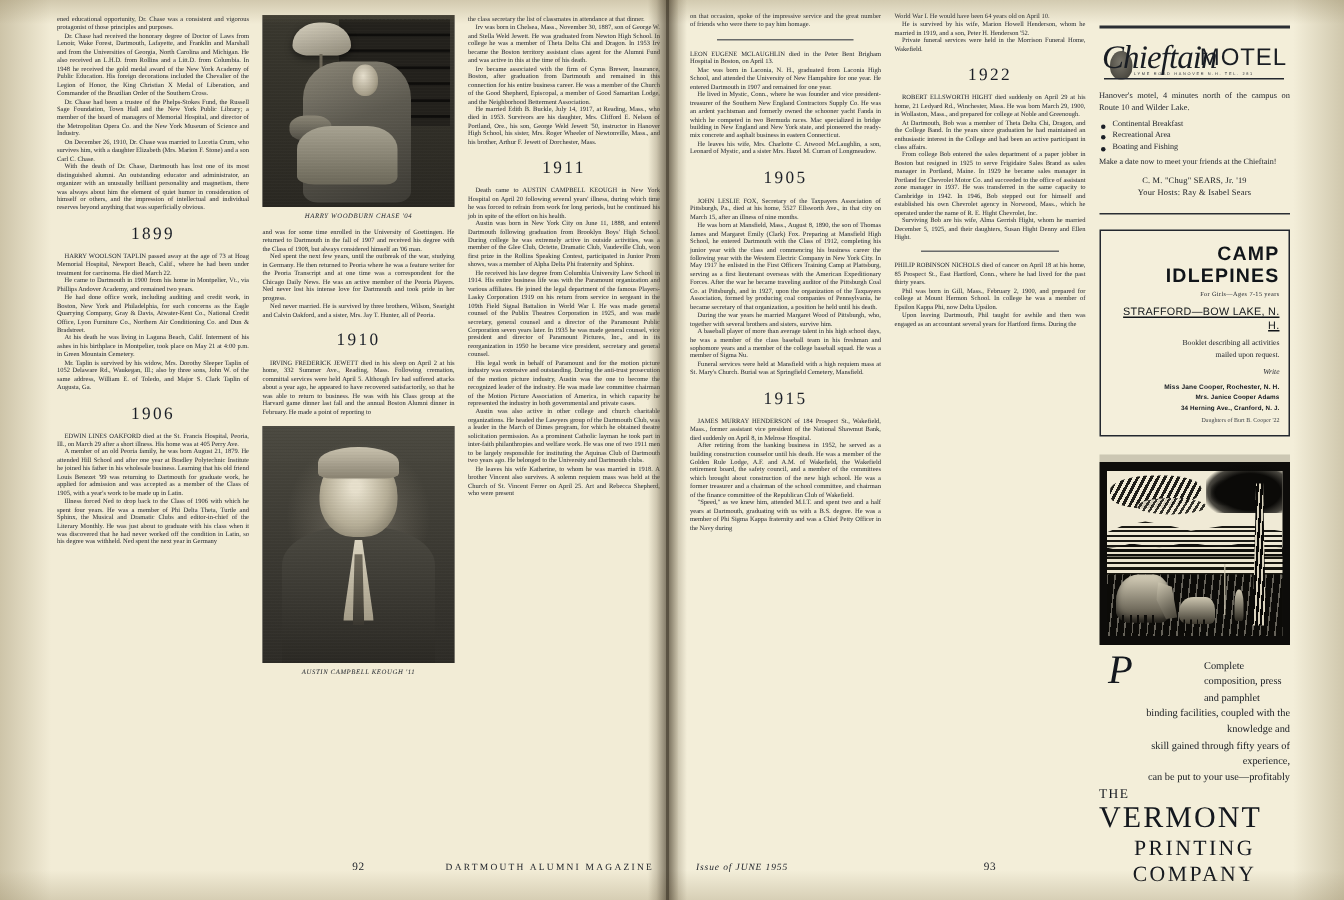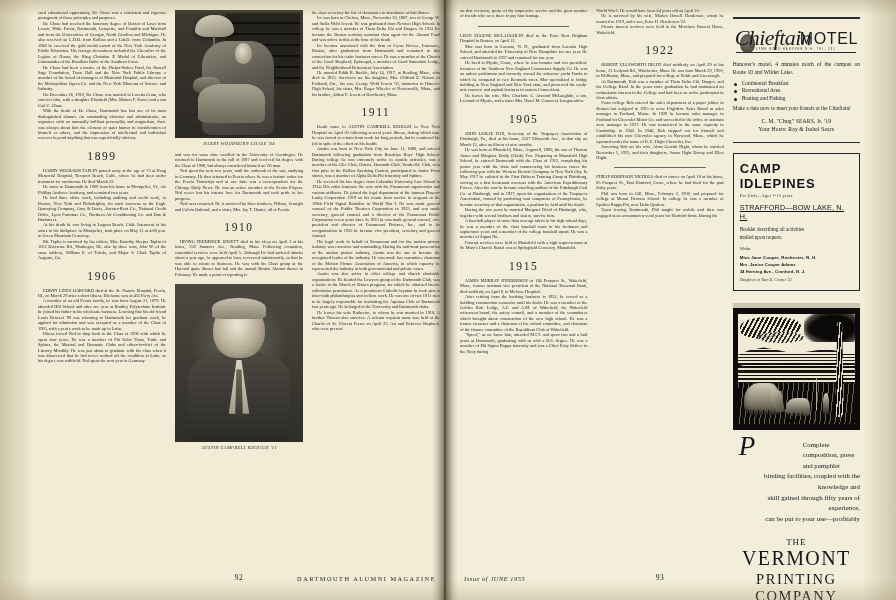--- a/index.html
+++ b/index.html
@@ -175,21 +175,21 @@
   .chief-list li{font-size:5.4px;line-height:7.6px;color:#1b1f27;
       padding-left:9px;position:relative;}
   .chief-list li:before{content:"";position:absolute;left:1px;top:3px;
       width:3px;height:3px;border-radius:50%;background:#1b1f27;}
   .chief-note{font-size:5.4px;line-height:7.4px;color:#1b1f27;}
   .chief-sig{text-align:center;font-size:5.6px;line-height:8px;
       color:#12161c;margin-top:4px;letter-spacing:.15px;}
 
   
   .ad-camp{margin-top:10px;border:1.3px solid #23272e;padding:7px 6px 8px;
-      text-align:left;background:#f4efdb;}
+      text-align:right;background:#f4efdb;}
   .camp-title{font-family:"Liberation Sans",sans-serif;font-weight:bold;
       font-size:13px;letter-spacing:.8px;color:#111519;}
   .camp-sub{font-size:4.2px;letter-spacing:.25px;color:#1b1f27;margin-top:2px;}
   .camp-loc{font-family:"Liberation Sans",sans-serif;font-size:7.2px;
       letter-spacing:.2px;color:#111519;margin-top:5px;text-decoration:underline;}
   .camp-book{font-size:5.1px;line-height:7.4px;color:#1b1f27;margin-top:5px;}
   .camp-write{font-size:5px;color:#1b1f27;margin-top:5px;font-style:italic;}
   .camp-n1{font-family:"Liberation Sans",sans-serif;font-weight:bold;
       font-size:4.4px;color:#14181e;margin-top:4px;letter-spacing:.1px;}
   .camp-n2{font-family:"Liberation Sans",sans-serif;font-weight:bold;
@@ -263,21 +263,21 @@
   .vt-post{position:absolute;right:34%;top:56%;width:1.2px;height:28%;
       background:#cfc8b2;opacity:.8;}
 
   .vt-p{position:relative;margin-top:10px;}
   .vt-initial{position:absolute;left:6px;top:-7px;
       font-family:"Liberation Serif",serif;font-style:italic;
       font-size:27px;line-height:27px;color:#14181e;}
   .vt-copy{font-size:6.9px;line-height:10.6px;color:#14181e;
       text-align:right;padding-left:30px;}
   .vt-copy .l1{display:block;padding-left:40px;text-align:left;}
-  .vt-name1{text-align:center;margin-top:13px;
+  .vt-name1{text-align:left;
       font-size:9px;letter-spacing:.9px;color:#14181e;}
   .vt-name1 .big{font-size:20px;letter-spacing:1.4px;}
   .vt-name2{text-align:center;margin-top:1px;
       font-size:14.5px;letter-spacing:1.6px;color:#14181e;}
 
   
   .vt-toprule{height:5px;background:#b3ad9a;margin:2px 0 0 0;opacity:.6;}
 </style>
 </head>
 <body>

